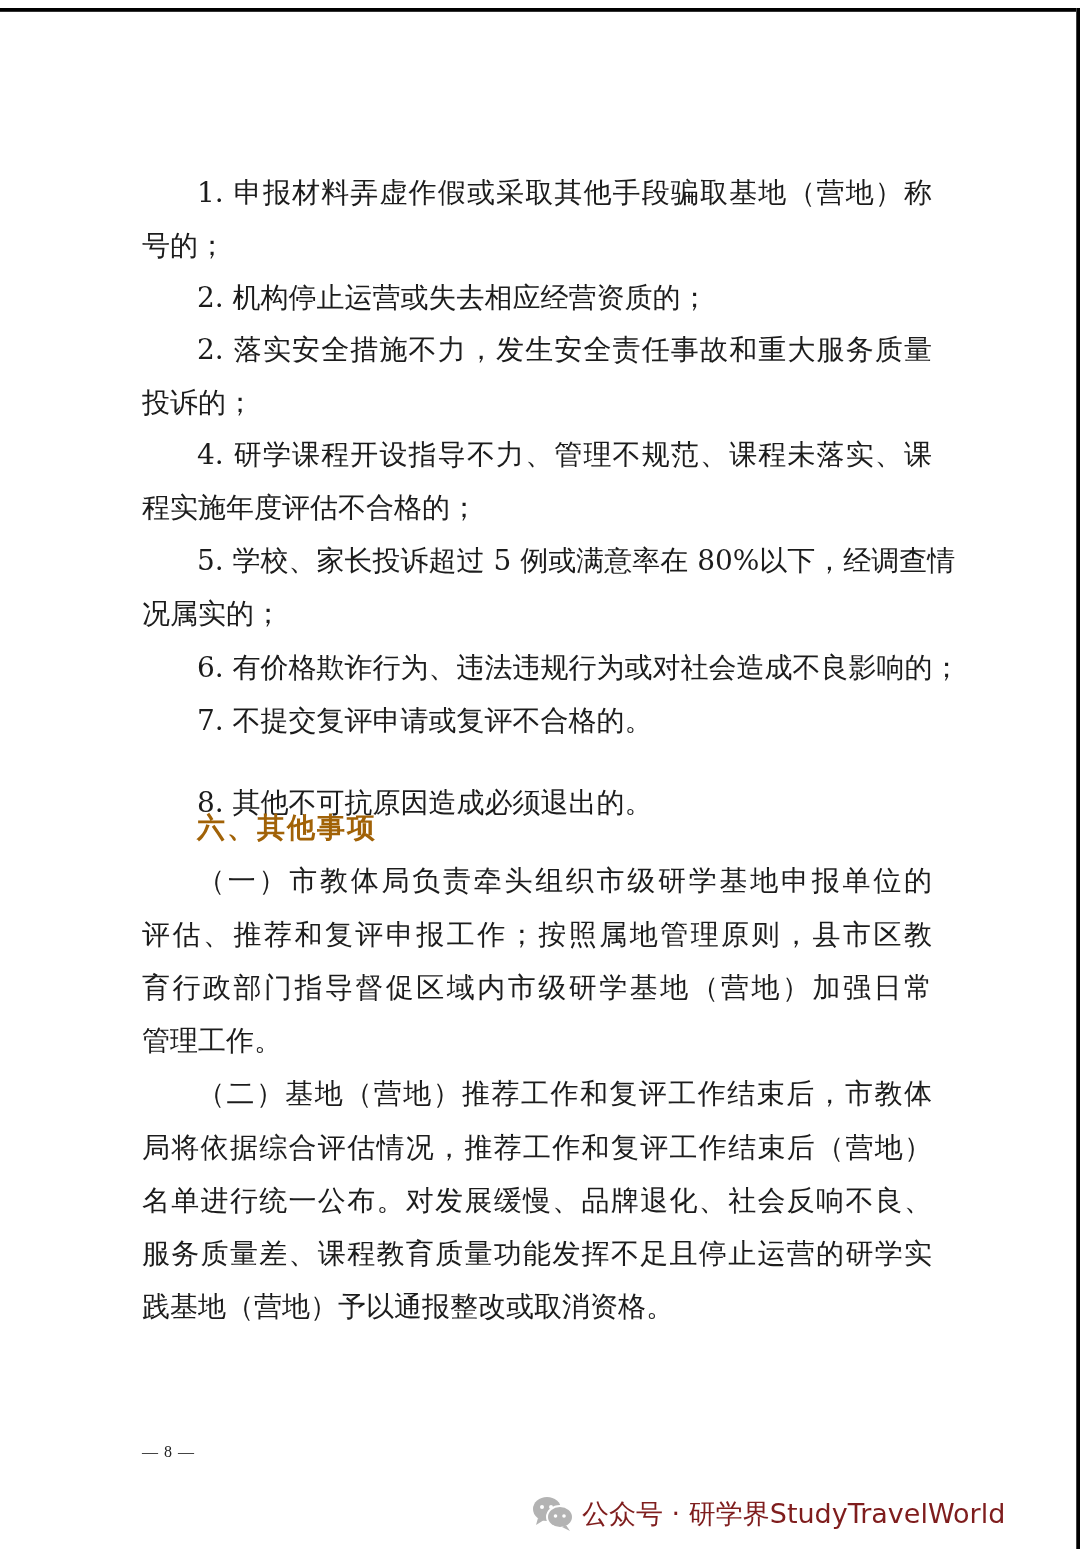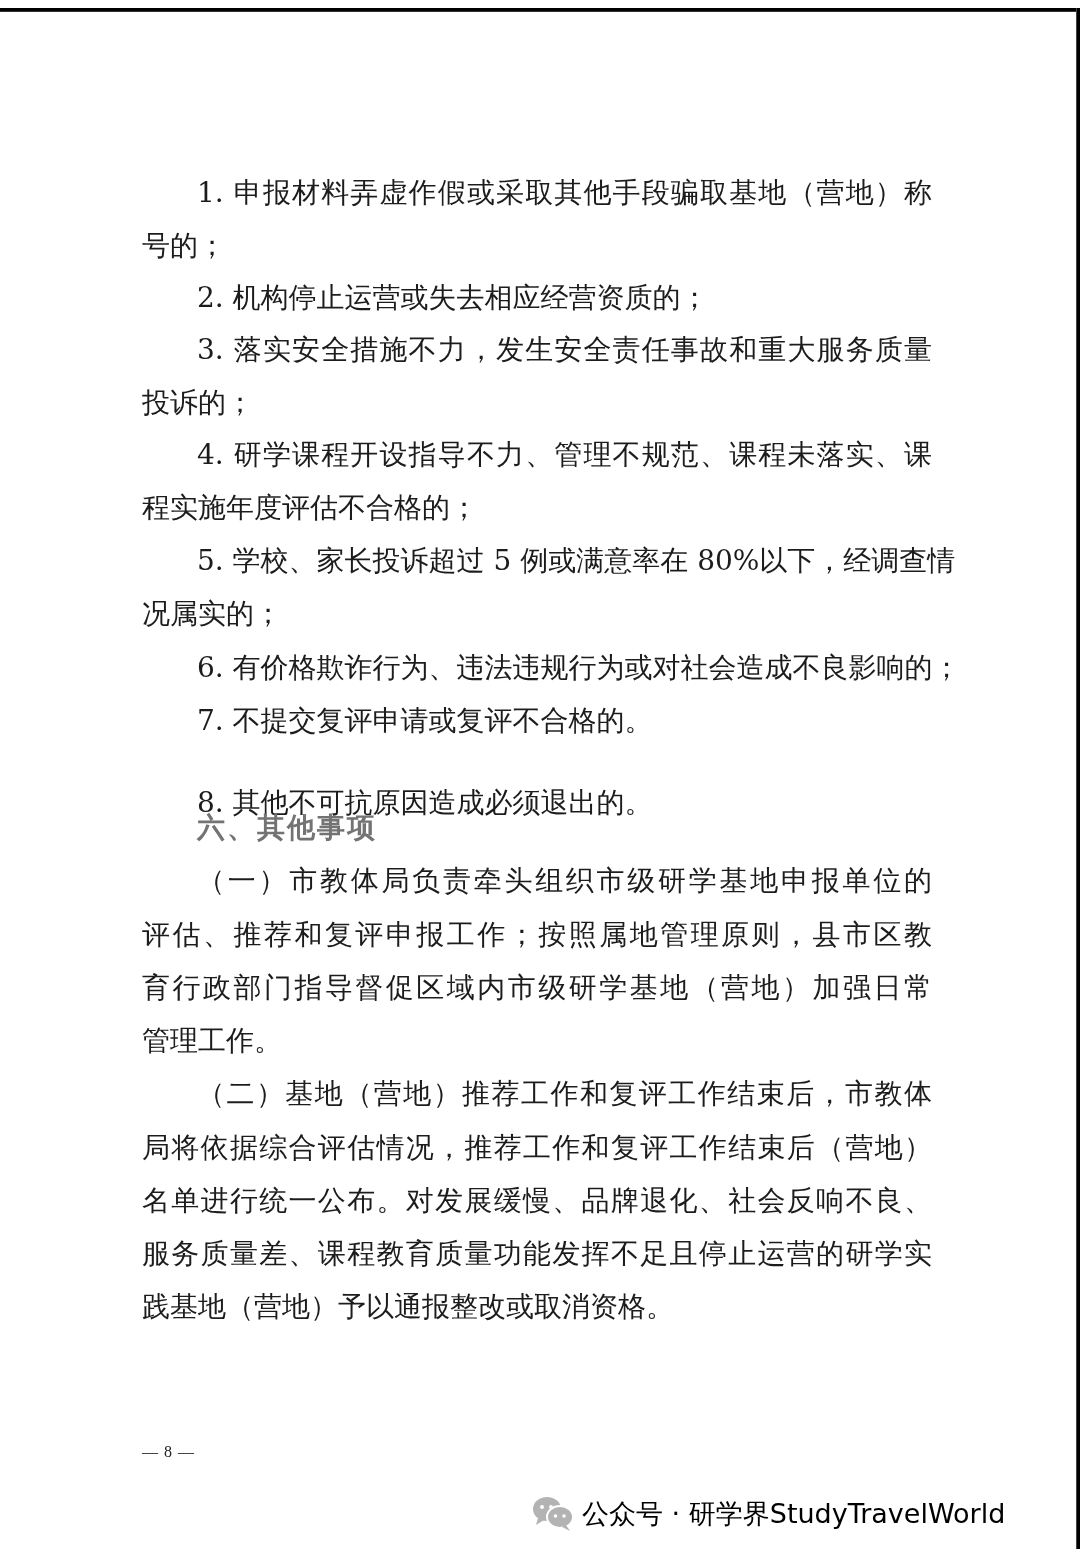--- a/index.html
+++ b/index.html
@@ -43,59 +43,59 @@
       letter-spacing: 0px;
       color: #1c1c1c;
     }
     .line.indent { left: 197px; width: 735px; }
     .line.short { text-align-last: left; }
     .line.heading {
       font-family: "DejaVu Sans", "Liberation Sans", sans-serif;
       font-weight: bold;
       text-align-last: left;
       letter-spacing: 2px;
-      color: #737373;
+      color: #a16207;
     }
     .page-number {
       position: absolute;
       left: 142px;
       top: 1435px;
       font-family: "Liberation Serif", "DejaVu Serif", serif;
       font-size: 16px;
       color: #222;
       letter-spacing: 1px;
     }
     .watermark {
       position: absolute;
       left: 532px;
       top: 1486px;
       height: 40px;
       display: flex;
       align-items: center;
       gap: 8px;
-      color: #000000;
+      color: #7f1d1d;
       font-family: "DejaVu Sans", "Liberation Sans", sans-serif;
       font-size: 27px;
       white-space: nowrap;
     }
     .wechat-icon { width: 42px; height: 36px; display: inline-block; }
   </style>
 </head>
 <body>
 
 <div class="page">
   <div class="edge-top"></div>
   <div class="edge-right"></div>
   <div class="edge-bottom"></div>
 
   <div id="body-lines">
       <div class="line indent" style="top: 165px;">1. 申报材料弄虚作假或采取其他手段骗取基地（营地）称</div>
       <div class="line short" style="top: 218px;">号的；</div>
       <div class="line indent short" style="top: 270px;">2. 机构停止运营或失去相应经营资质的；</div>
-      <div class="line indent" style="top: 322px;">3. 落实安全措施不力，发生安全责任事故和重大服务质量</div>
+      <div class="line indent" style="top: 322px;">2. 落实安全措施不力，发生安全责任事故和重大服务质量</div>
       <div class="line short" style="top: 375px;">投诉的；</div>
       <div class="line indent" style="top: 427px;">4. 研学课程开设指导不力、管理不规范、课程未落实、课</div>
       <div class="line short" style="top: 480px;">程实施年度评估不合格的；</div>
       <div class="line indent" style="top: 533px;">5. 学校、家长投诉超过 5 例或满意率在 80%以下，经调查情</div>
       <div class="line short" style="top: 586px;">况属实的；</div>
       <div class="line indent" style="top: 640px;">6. 有价格欺诈行为、违法违规行为或对社会造成不良影响的；</div>
       <div class="line indent short" style="top: 693px;">7. 不提交复评申请或复评不合格的。</div>
       <div class="line indent short" style="top: 747px; margin-top: 28px;">8. 其他不可抗原因造成必须退出的。</div>
     </div>
 

